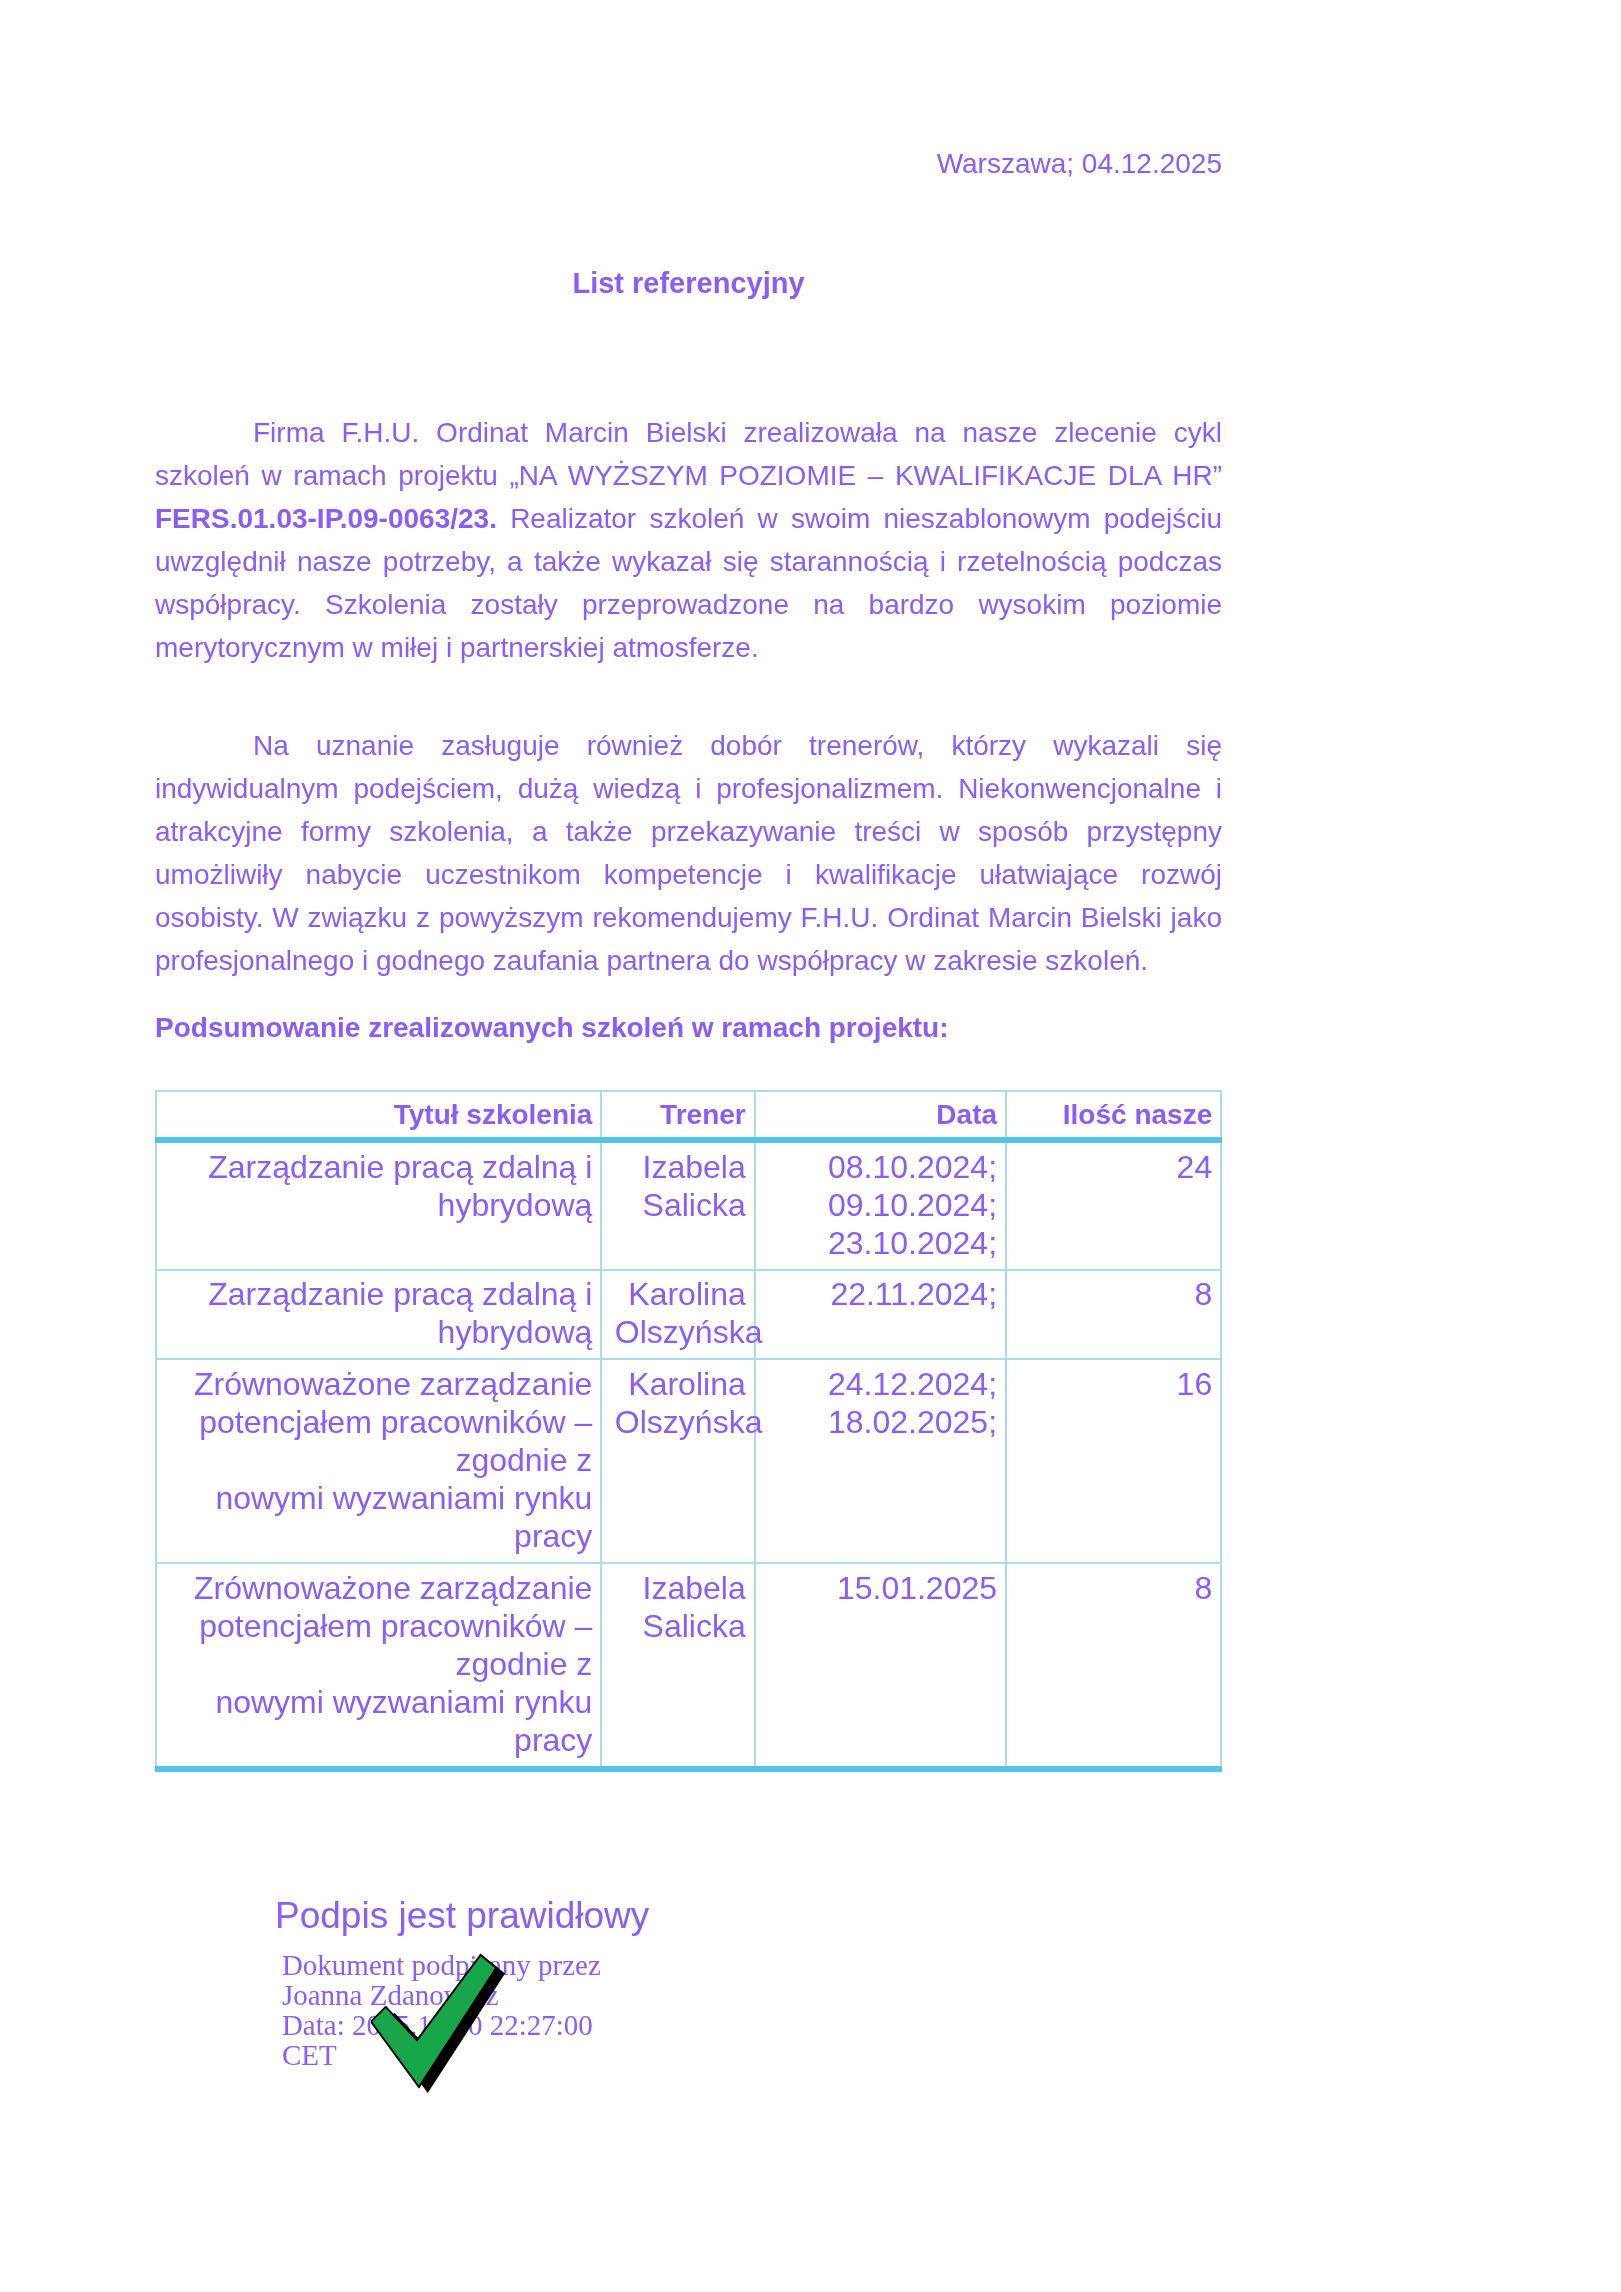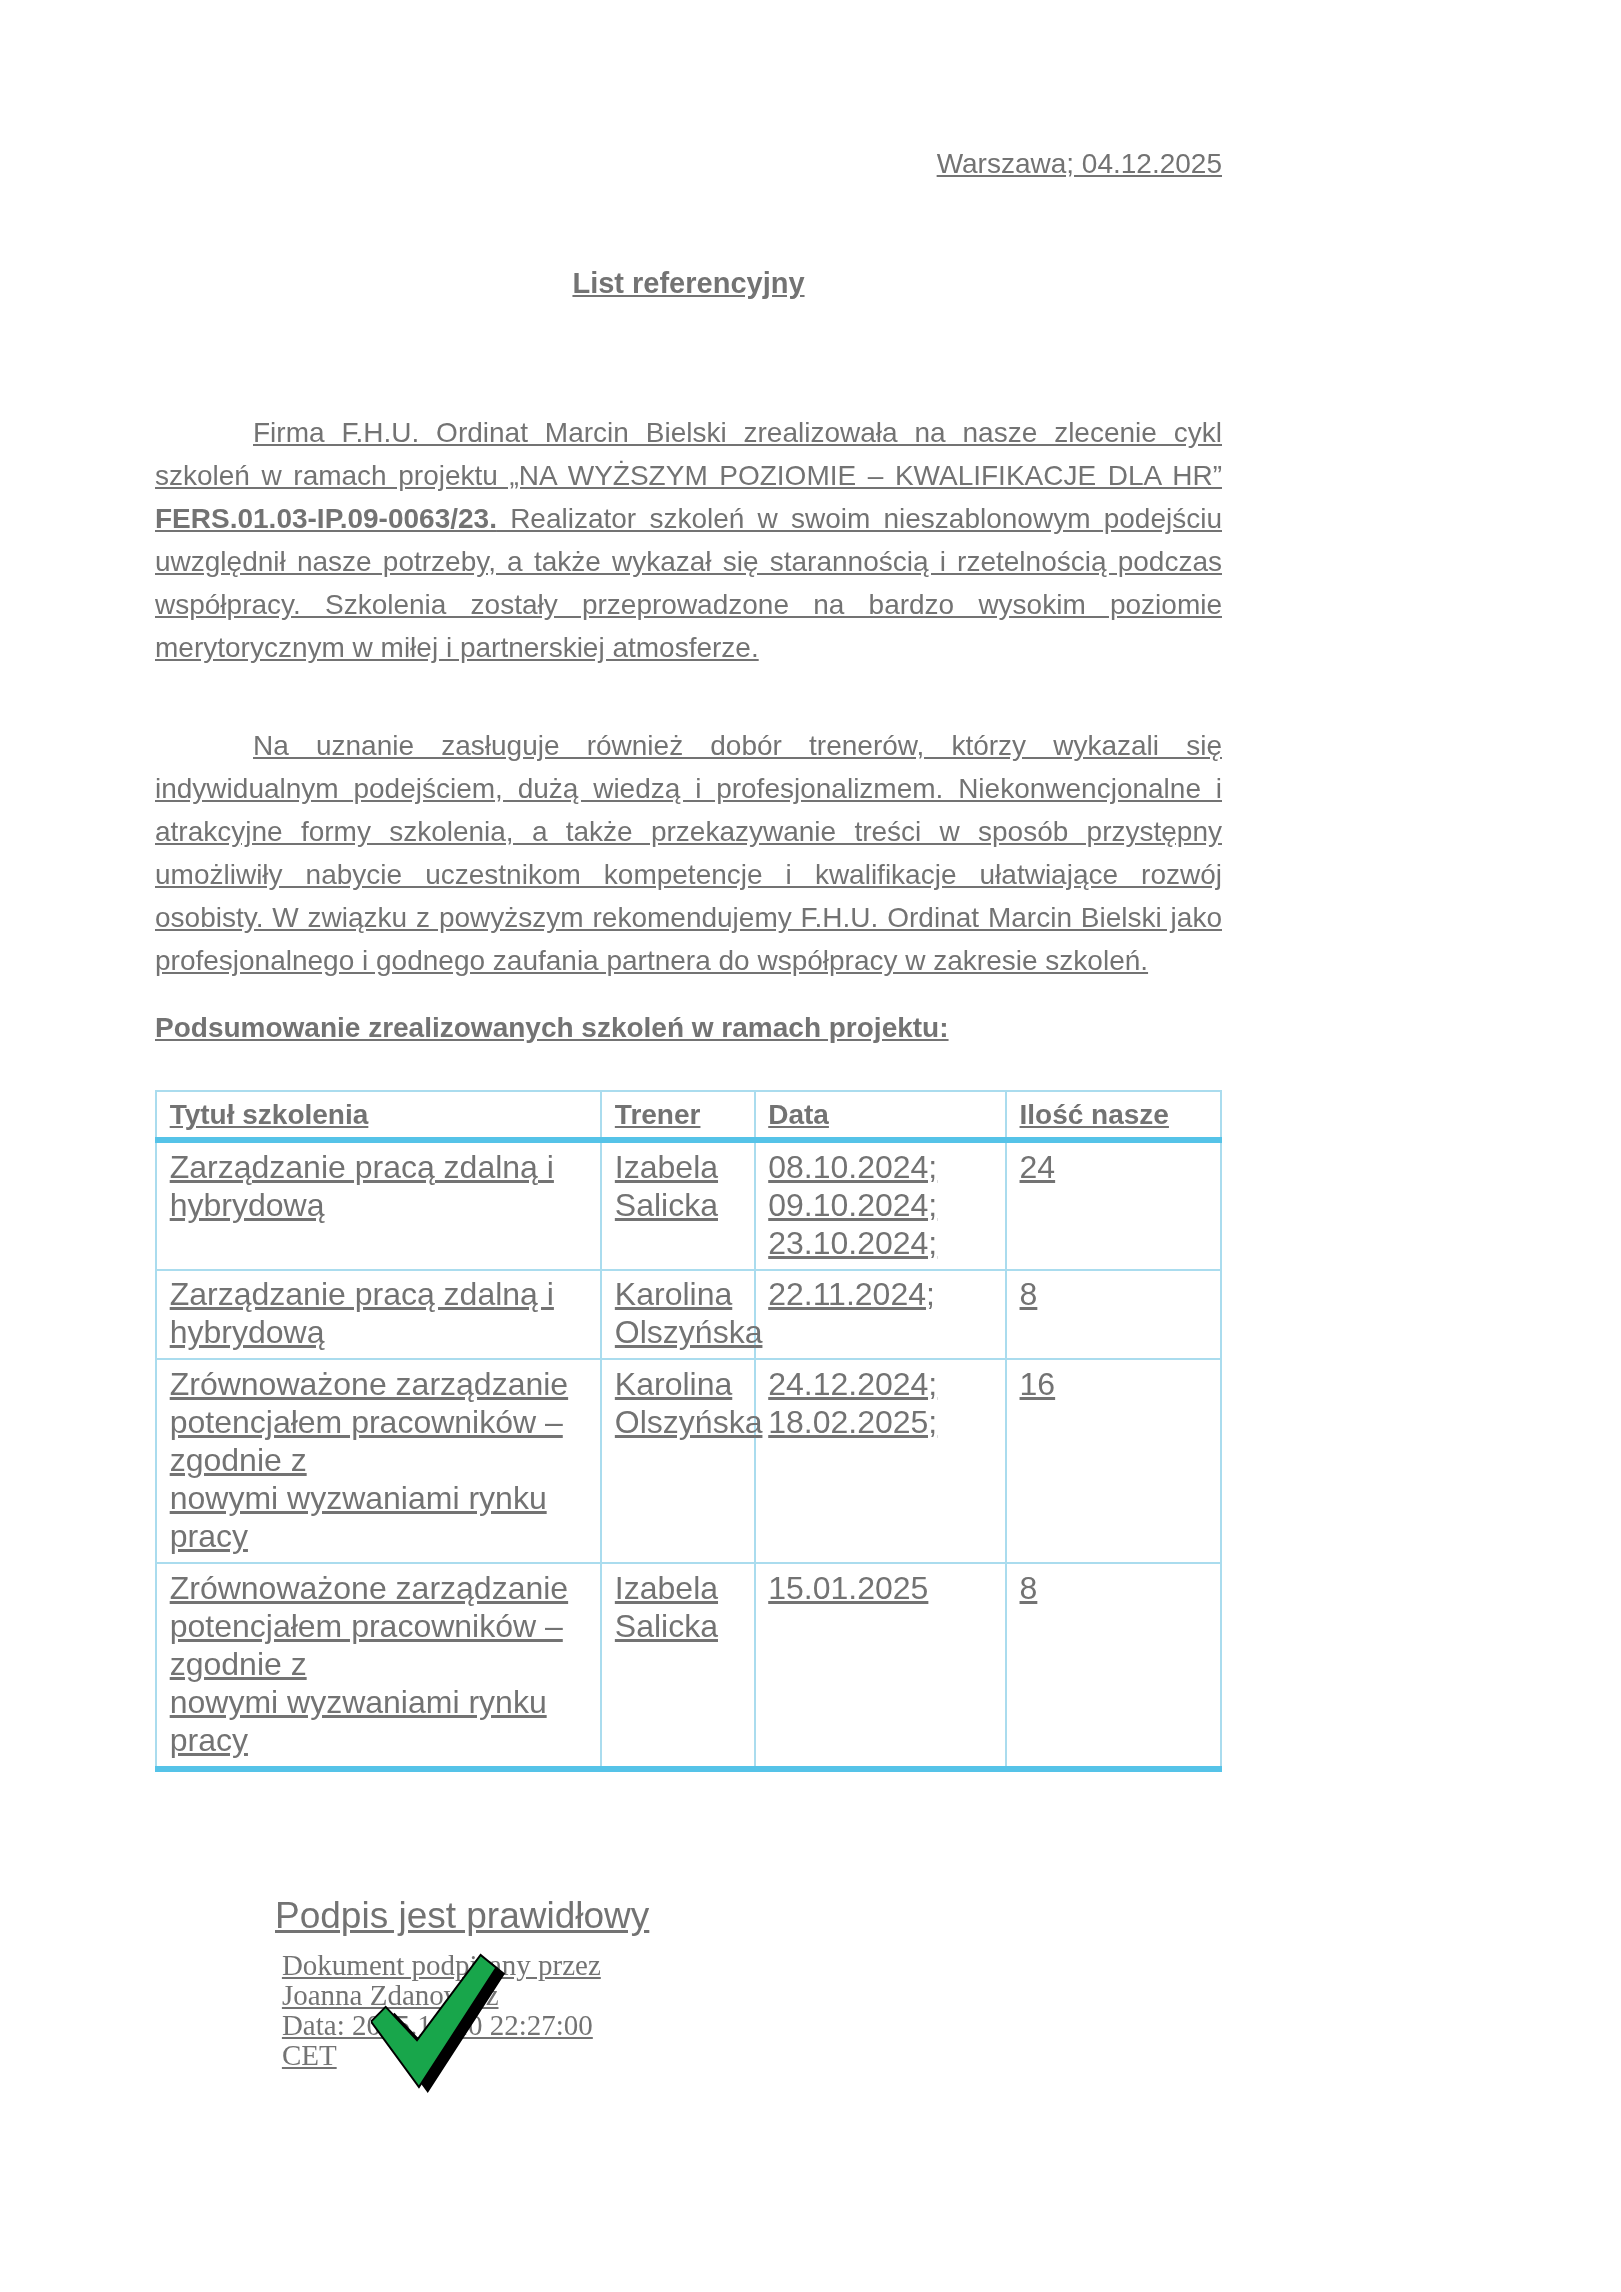--- a/index.html
+++ b/index.html
@@ -3,25 +3,24 @@
 <meta charset="utf-8">
 <style>
   html, body { margin: 0; padding: 0; background: #ffffff; }
   .page {
     position: relative;
     width: 1378px;
     height: 2293px;
     background: #ffffff;
     font-family: "Liberation Sans", sans-serif;
     font-size: 28px;
-    color: #737373;
+    color: #8b5cf6;
     box-sizing: border-box;
     padding: 0 156px 0 155px;
     overflow: hidden;
-    text-decoration: underline;
   }
   .date-line {
     padding-top: 145px;
     text-align: right;
     line-height: 37px;
   }
   .recipient { margin-top: 53px; }
   .recipient-line { line-height: 42px; white-space: pre-wrap; }
   .doc-title {
     margin-top: 84px;
@@ -43,21 +42,21 @@
   }
   table.training-table {
     margin-top: 45px;
     width: 100%;
     border-collapse: collapse;
     table-layout: fixed;
   }
   .training-table th, .training-table td {
     border: 2.9px solid #aadcee;
     vertical-align: top;
-    text-align: left;
+    text-align: right;
     box-sizing: border-box;
   }
   .training-table th {
     font-weight: bold;
     font-size: 28px;
     line-height: 35px;
     padding: 4.9px 7.8px 4.9px 12.7px;
   }
   .training-table td {
     font-size: 32px;

